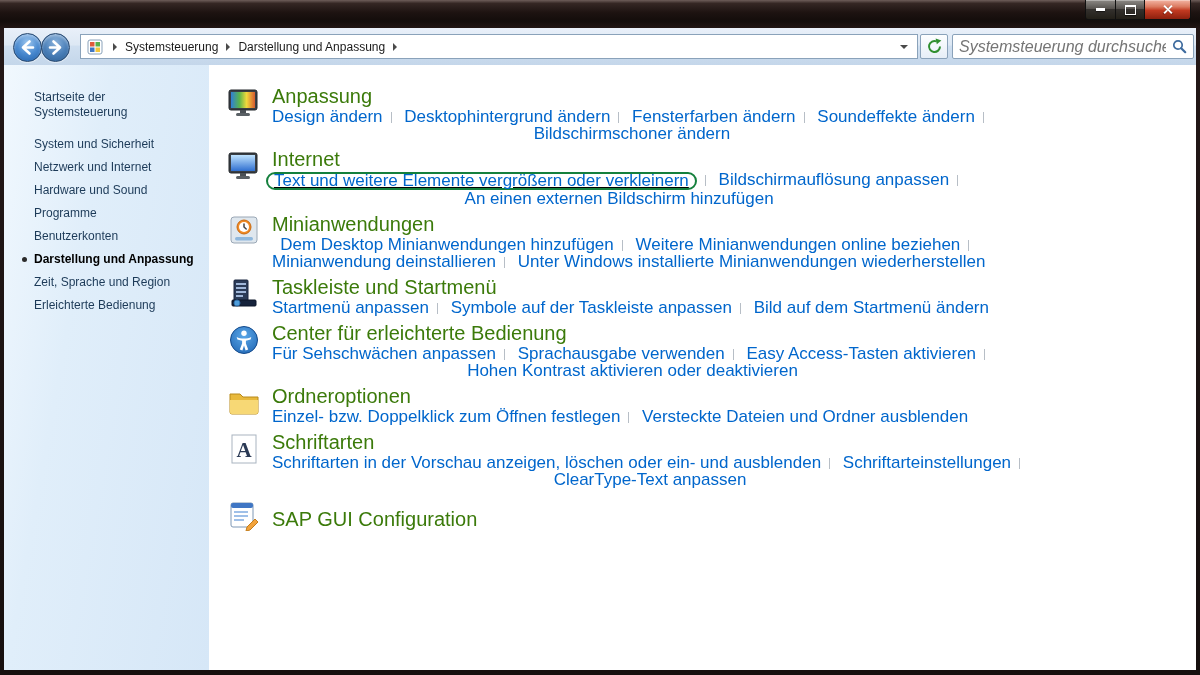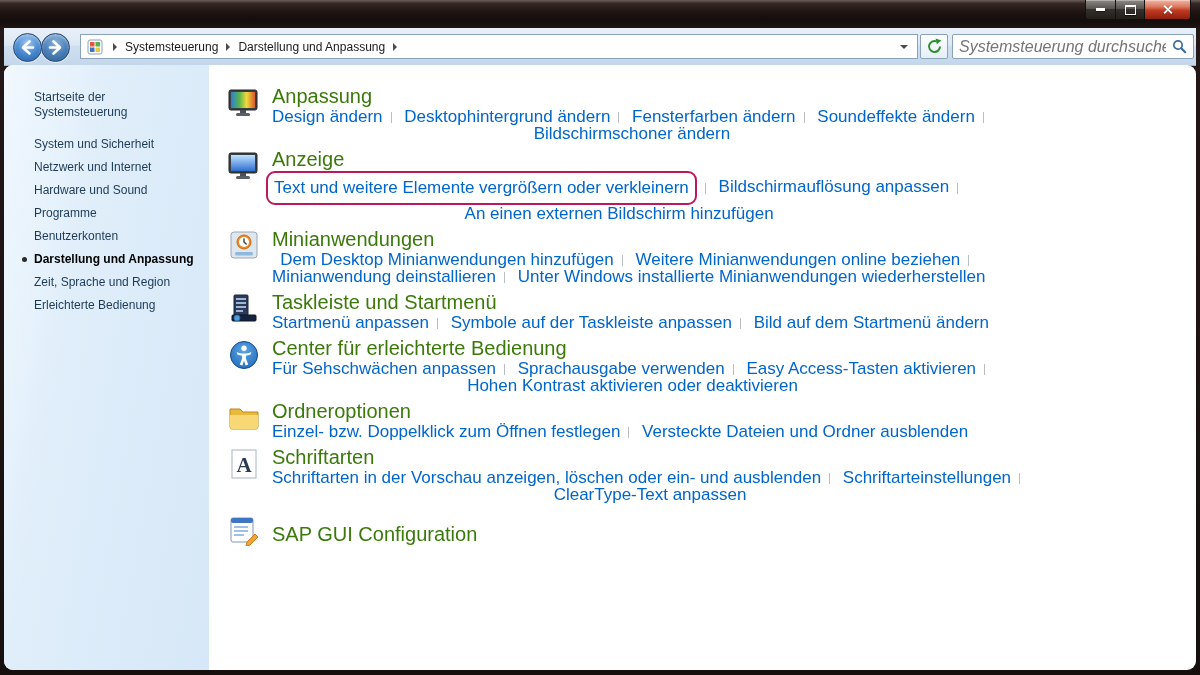--- a/index.html
+++ b/index.html
@@ -36,37 +36,37 @@
   .addr-caret{margin-left:auto;width:0;height:0;border-top:4px solid #4a4a4a;border-left:4px solid transparent;border-right:4px solid transparent;margin-right:3px;cursor:pointer;}
   .addr-icon{display:flex;margin-right:4px;flex:none;}
   .refresh-btn{position:absolute;left:916px;top:6px;width:28px;height:25px;box-sizing:border-box;border:1px solid #8aa2ba;border-radius:2px;
     background:linear-gradient(to bottom,#fdfeff,#e6eef7);display:flex;align-items:center;justify-content:center;cursor:pointer;}
   .searchbox{position:absolute;left:948px;top:6px;width:242px;height:25px;box-sizing:border-box;background:#fff;
     border:1px solid #8aa2ba;border-radius:2px;display:flex;align-items:center;}
   .search-input{flex:1;border:none;outline:none;background:transparent;font-family:"Liberation Sans",sans-serif;
     font-size:16px;font-style:italic;color:#777;padding:0 6px;min-width:0;}
   .search-mag{display:flex;margin-right:6px;flex:none;cursor:pointer;}
   
-  .bodyarea{position:absolute;top:65px;left:4px;right:4px;bottom:5px;background:#fff;display:flex;overflow:hidden;border-radius:9px;}
+  .bodyarea{position:absolute;top:65px;left:4px;right:4px;bottom:5px;background:#fff;display:flex;overflow:hidden;}
   .sidebar{width:205px;flex:none;box-sizing:border-box;padding-top:21px;
     background:linear-gradient(100deg,#f1f8fe 0%,#e0eefa 35%,#d6e7f7 100%);
     font-size:12px;color:#1c3a58;}
   .side-item{position:relative;padding:4px 8px 4px 30px;line-height:15px;cursor:pointer;}
   .side-item.home{margin-bottom:9px;}
   .side-item.active{font-weight:bold;color:#000;}
   .bullet-dot{position:absolute;left:18px;top:9px;width:5px;height:5px;border-radius:50%;background:#2b2b2b;}
   .main{flex:1;padding:21px 0 0 19px;overflow:hidden;}
   .section{display:flex;margin-bottom:7px;}
   .section.sap{align-items:flex-end;margin-top:10px;}
   .sec-icon{width:32px;height:32px;margin:1px 12px 0 0;flex:none;}
   .sec-title{font-size:20px;line-height:20px;margin-bottom:2px;color:#3b7a0a;cursor:pointer;white-space:nowrap;}
   .link-row{font-size:17px;line-height:17px;white-space:nowrap;text-align:center;}
   .cp-link{color:#0066cc;cursor:pointer;}
   .divider{display:inline-block;width:1px;height:11px;background:#b7bec6;margin:0 8px;vertical-align:middle;}
-  .highlight{display:inline-block;border:2px solid #be185d;border-radius:9px;padding:8px 6px;margin-left:-6px;line-height:14px;vertical-align:middle;}
+  .highlight{display:inline-block;border:2px solid #15803d;border-radius:9px;padding:0 6px;margin-left:-6px;line-height:14px;vertical-align:middle;text-decoration:underline;}
 </style>
 </head>
 <body>
 
 <div class="window">
 
   <div class="titlebar">
     <div class="caption-buttons">
       <div class="cap-btn min">
           <span class="glyph-min"></span>
@@ -187,21 +187,21 @@
                   <stop offset="1" stop-color="#2f6fd0"></stop>
             </linearGradient>
               </defs>
             <rect x="1" y="3" width="28" height="20" rx="2" fill="#3a3f44" stroke="#23272b"></rect>
             <rect x="3" y="5" width="24" height="16" fill="url(#g-disp)"></rect>
             <rect x="12" y="23" width="6" height="3" fill="#4a5055"></rect>
             <rect x="8" y="26" width="14" height="3" rx="1.5" fill="#5a6065"></rect>
           </svg>
         </div>
         <div class="sec-content">
-          <div class="sec-title">Anzeige</div>
+          <div class="sec-title">Internet</div>
           <div class="link-row">
             <span class="highlight"><span class="cp-link">Text und weitere Elemente vergrößern oder verkleinern</span></span><span class="divider"></span>
             <span class="cp-link">Bildschirmauflösung anpassen</span><span class="divider"></span>
           </div>
           <div class="link-row">
             <span class="cp-link">An einen externen Bildschirm hinzufügen</span>
           </div>
         </div>
       </div>
 

